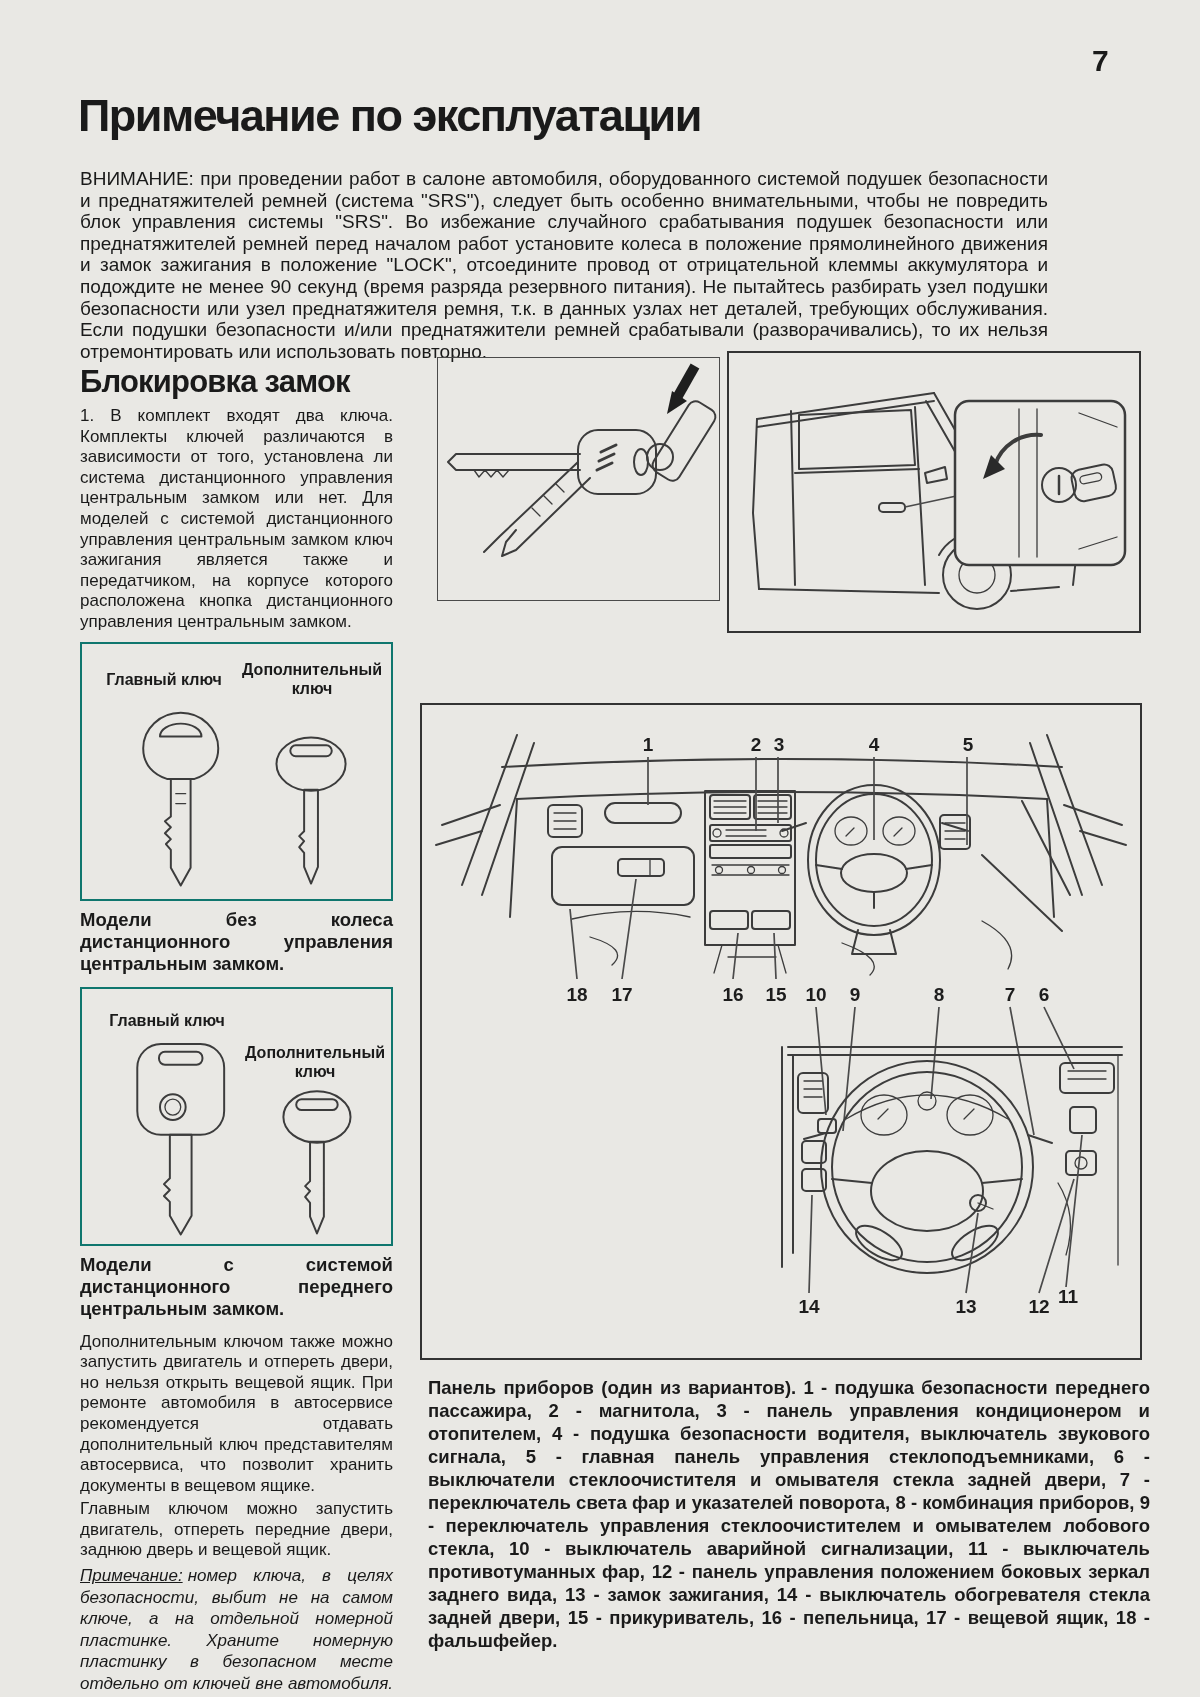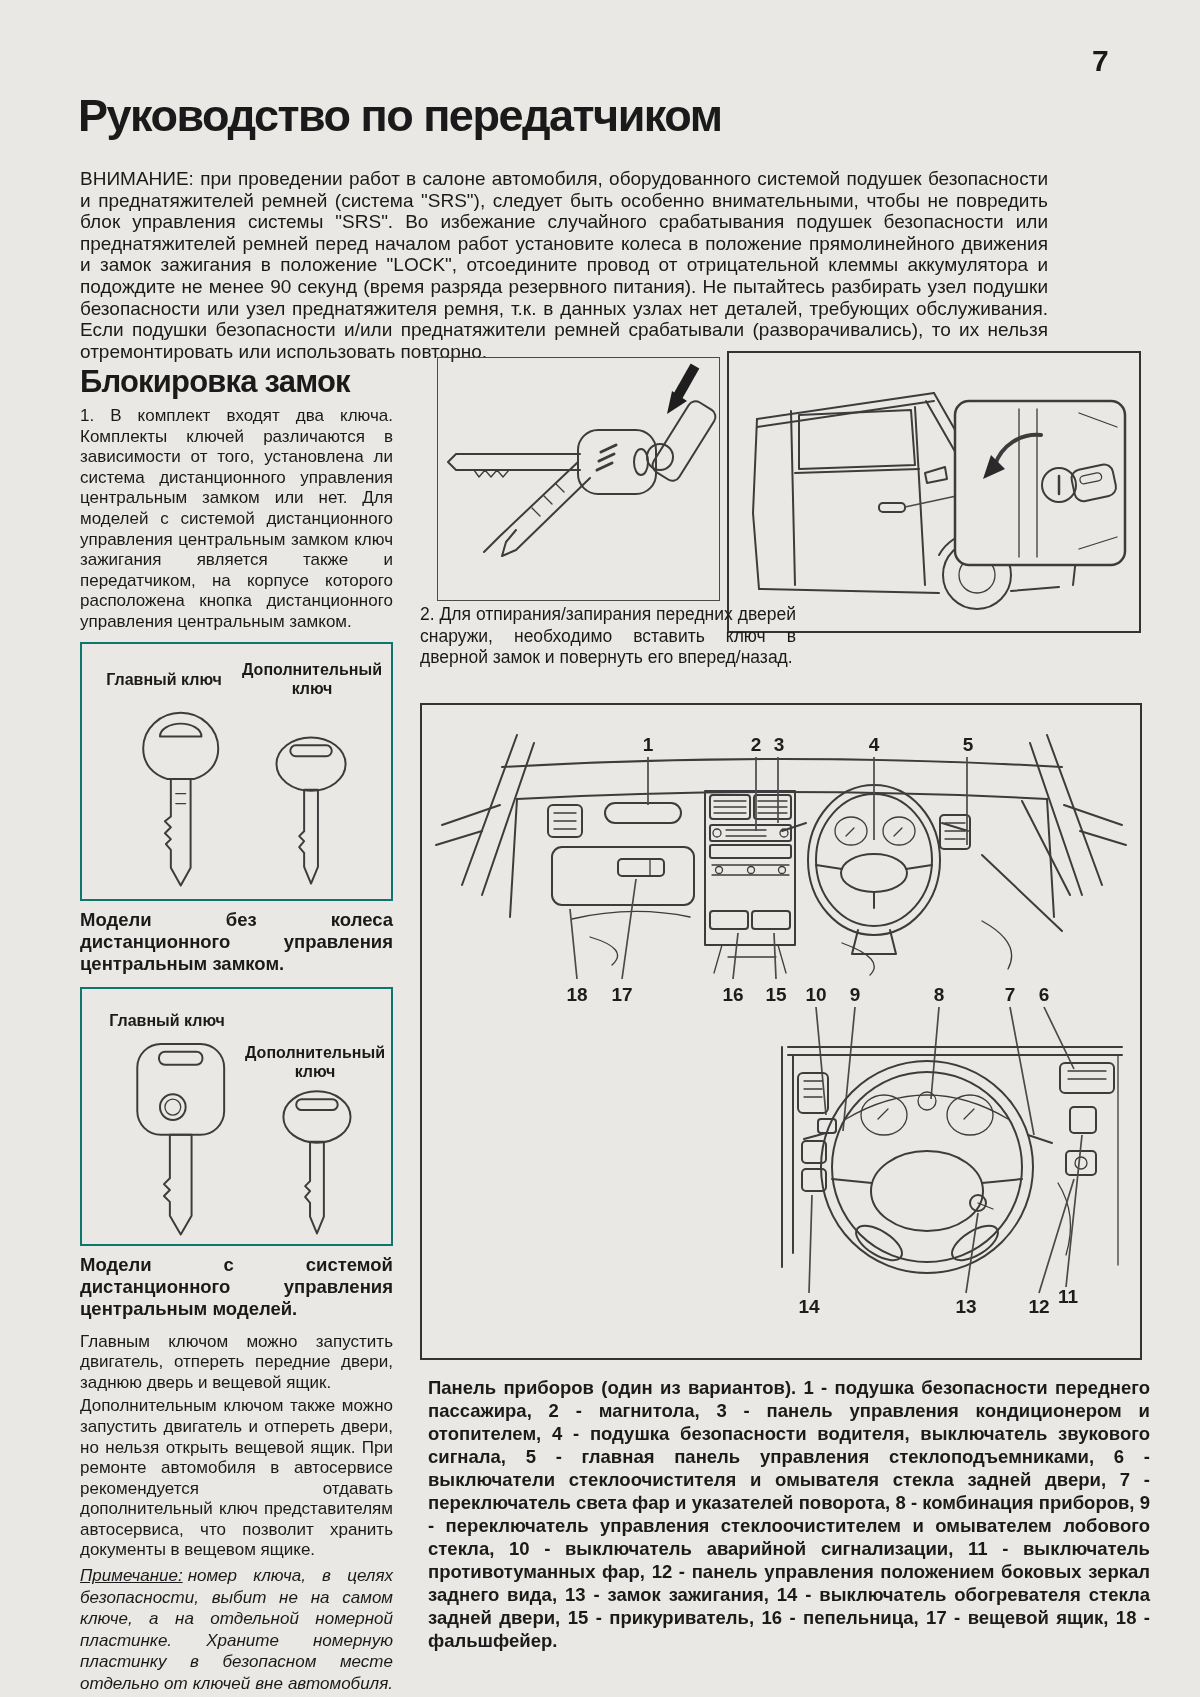--- a/index.html
+++ b/index.html
@@ -29,21 +29,21 @@
   .art{stroke:#3c3c3c;stroke-width:2;fill:none;stroke-linecap:round;stroke-linejoin:round;}
   .thin{stroke-width:1.3;}
   .leader{stroke:#4a4a4a;stroke-width:1.7;fill:none;}
 </style>
 </head>
 <body>
 
 <div class="page">
 
   <div class="page-number">7</div>
-  <h1 class="doc-title">Руководство по передатчиком</h1>
+  <h1 class="doc-title">Примечание по эксплуатации</h1>
   <p class="warning">ВНИМАНИЕ: при проведении работ в салоне автомобиля, оборудованного системой подушек безопасности и преднатяжителей ремней (система "SRS"), следует быть особенно внимательными, чтобы не повредить блок управления системы "SRS". Во избежание случайного срабатывания подушек безопасности или преднатяжителей ремней перед началом работ установите колеса в положение прямолинейного движения и замок зажигания в положение "LOCK", отсоедините провод от отрицательной клеммы аккумулятора и подождите не менее 90 секунд (время разряда резервного питания). Не пытайтесь разбирать узел подушки безопасности или узел преднатяжителя ремня, т.к. в данных узлах нет деталей, требующих обслуживания. Если подушки безопасности и/или преднатяжители ремней срабатывали (разворачивались), то их нельзя отремонтировать или использовать повторно.</p>
 
   <div class="left-col">
     <h2 class="section-heading">Блокировка замок</h2>
     <p class="body-text">1. В комплект входят два ключа. Комплекты ключей различаются в зависимости от того, установлена ли система дистанционного управления центральным замком или нет. Для моделей с системой дистанционного управления центральным замком ключ зажигания является также и передатчиком, на корпусе которого расположена кнопка дистанционного управления центральным замком.</p>
 
     <div class="key-box">
       <svg viewBox="0 0 313 255">
         <g class="art">
           <path d="M62,104 a38,36 0 0 1 76,0 c0,17 -11,27 -24,31 h-28 c-13,-4 -24,-14 -24,-31 z"></path>
@@ -69,24 +69,24 @@
           <circle class="thin" cx="92" cy="118" r="8"></circle>
           <path d="M89,146 v44 l-6,6 6,6 -6,6 6,6 v14 l11,19 11,-19 v-82 z"></path>
           <ellipse cx="238" cy="128" rx="34" ry="26"></ellipse>
           <rect x="217" y="110" width="42" height="11" rx="5.5"></rect>
           <path d="M231,153 v40 l-5,5 5,5 -5,6 5,6 v14 l7,17 7,-17 v-76 z"></path>
         </g>
       </svg>
       <span class="key-label" style="left:20px;top:22px;width:130px;">Главный ключ</span>
       <span class="key-label" style="left:158px;top:54px;width:150px;">Дополнительный ключ</span>
     </div>
-    <p class="fig-caption">Модели с системой дистанционного управления центральным моделей.</p>
-
+    <p class="fig-caption">Модели с системой дистанционного переднего центральным замком.</p>
+
+    <p class="body-text">Дополнительным ключом также можно запустить двигатель и отпереть двери, но нельзя открыть вещевой ящик. При ремонте автомобиля в автосервисе рекомендуется отдавать дополнительный ключ представителям автосервиса, что позволит хранить документы в вещевом ящике.</p>
     <p class="body-text">Главным ключом можно запустить двигатель, отпереть передние двери, заднюю дверь и вещевой ящик.</p>
-    <p class="body-text">Дополнительным ключом также можно запустить двигатель и отпереть двери, но нельзя открыть вещевой ящик. При ремонте автомобиля в автосервисе рекомендуется отдавать дополнительный ключ представителям автосервиса, что позволит хранить документы в вещевом ящике.</p>
     <p class="note"><span class="note-label">Примечание:</span><span>номер ключа, в целях безопасности, выбит не на самом ключе, а на отдельной номерной пластинке. Храните номерную пластинку в безопасном месте отдельно от ключей вне автомобиля. Новый ключ можно заказать у любого официального дилера SUZUKI, предоставив ему номер ключа.</span></p>
   </div>
 
   <div class="keys-fig">
     <svg viewBox="0 0 281 242">
       <g class="art" stroke-width="2.2">
         <path d="M152,120 L78,192 l-14,6 4,-14 10,-12"></path>
         <path d="M140,104 L62,178 l-16,16"></path>
         <path class="thin" d="M118,126 l8,8 M106,138 l8,8 M94,150 l8,8"></path>
         <path d="M18,96 H142 M18,112 H142 M18,96 l-8,8 8,8"></path>
@@ -131,21 +131,20 @@
         <g transform="rotate(-12 364 131)">
           <rect x="344" y="114" width="42" height="32" rx="9"></rect>
           <rect class="thin" x="352" y="121" width="22" height="8" rx="4"></rect>
         </g>
         <path d="M266,112 A44,44 0 0 1 312,82" stroke-width="4"></path>
         <polygon points="254,126 276,116 262,102" fill="#2a2a2a" stroke="none"></polygon>
       </g>
     </svg>
   </div>
 
-  <p class="para-unlock">2. Для отпирания/запирания передних дверей снаружи, необходимо вставить ключ в дверной замок и повернуть его вперед/назад.</p>
 
   <div class="dash-fig">
     <svg viewBox="0 0 718 653">
 
       <g class="art">
         <path d="M95,30 L40,180 M112,38 L60,190"></path>
         <path d="M20,120 L78,100 M14,140 L60,126"></path>
         <path d="M625,30 L680,180 M608,38 L660,190"></path>
         <path d="M700,120 L642,100 M704,140 L658,126"></path>
         <path d="M80,62 Q360,46 640,62"></path>

